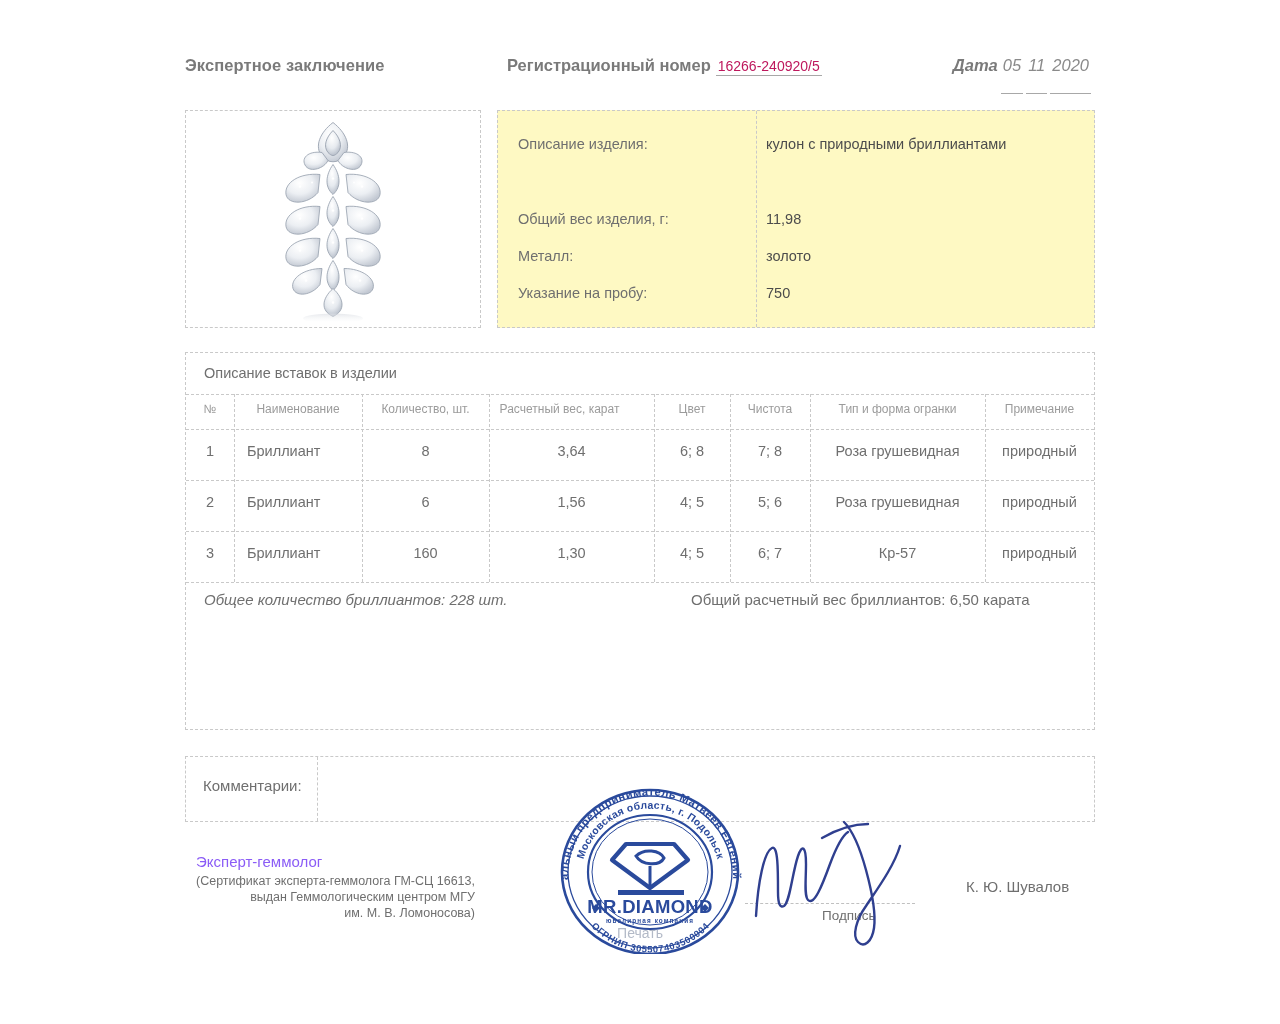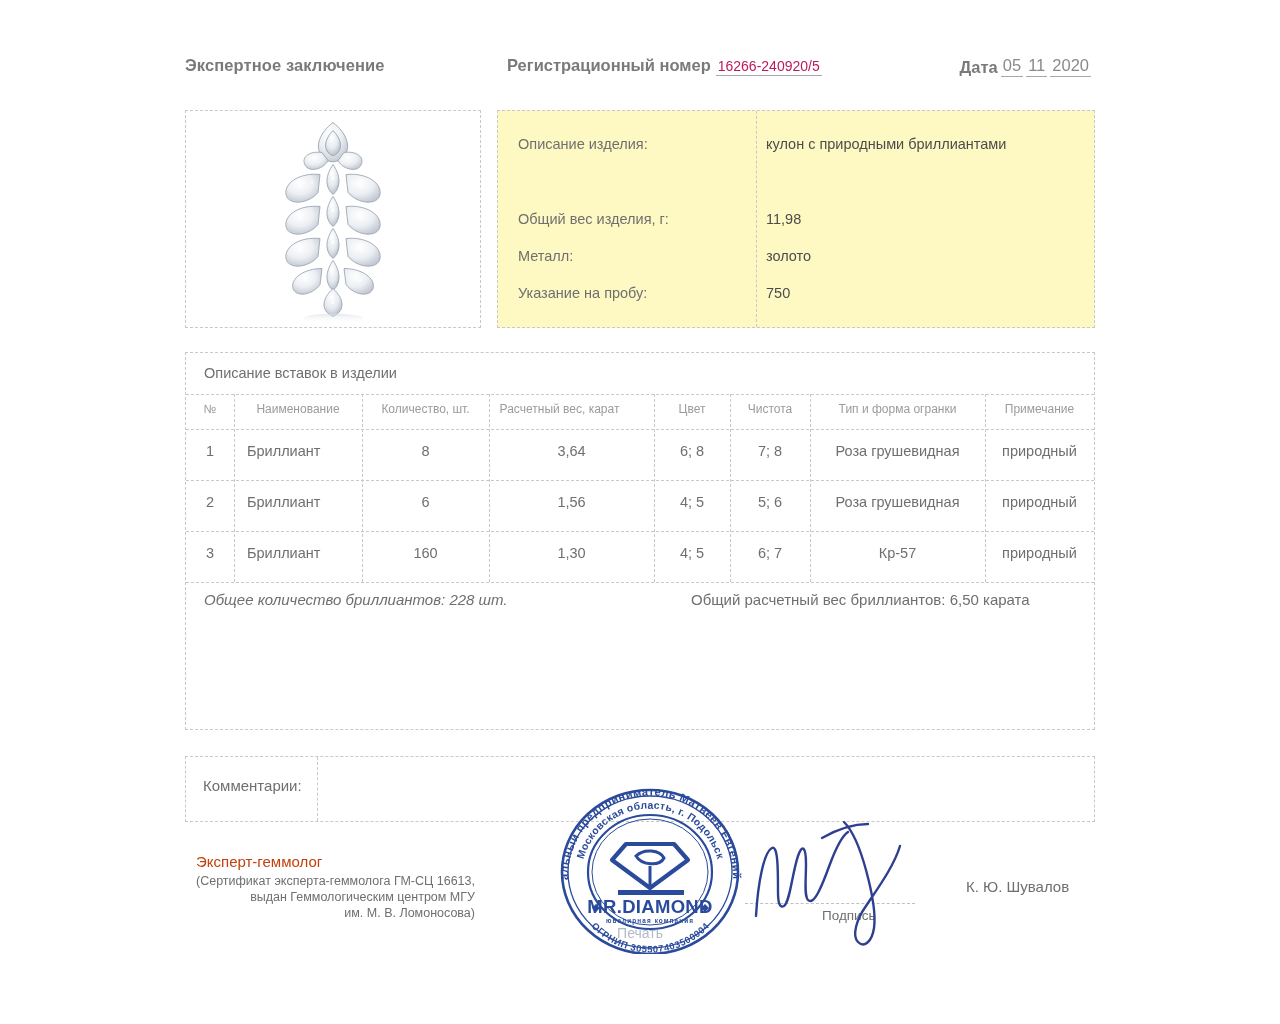--- a/index.html
+++ b/index.html
@@ -58,33 +58,34 @@
     color: #be185d;
     border-bottom: 1px solid #a8a8a8;
     padding: 0 2px 1px 2px;
     margin-left: 5px;
   }
   .date-group {
     position: absolute;
     right: 4px;
     top: 0;
     display: flex;
-    align-items: flex-end;
-    white-space: nowrap;
+    align-items: flex-start;
+    white-space: nowrap;
+    font-style: italic;
   }
   .date-label {
     font-size: 16.5px;
     font-weight: bold;
     color: #7a7a7a;
   }
   .date-part {
     font-size: 16.5px;
     color: #8a8a8a;
     border-bottom: 1px solid #a8a8a8;
-    padding: 0 2px 1px 2px;
+    padding: 0 2px 18px 2px;
     margin-left: 3px;
   }
 
   
   .photo-box {
     position: absolute;
     left: 185px;
     top: 110px;
     width: 296px;
     height: 218px;
@@ -247,21 +248,21 @@
     color: #6f6f6f;
     white-space: nowrap;
   }
 
   
   .expert-title {
     position: absolute;
     left: 196px;
     top: 853px;
     font-size: 15px;
-    color: #c2410c;
+    color: #8b5cf6;
     white-space: nowrap;
   }
   .expert-cert {
     position: absolute;
     left: 196px;
     top: 873px;
     font-size: 12.5px;
     line-height: 16px;
     color: #6f6f6f;
     white-space: pre-line;

